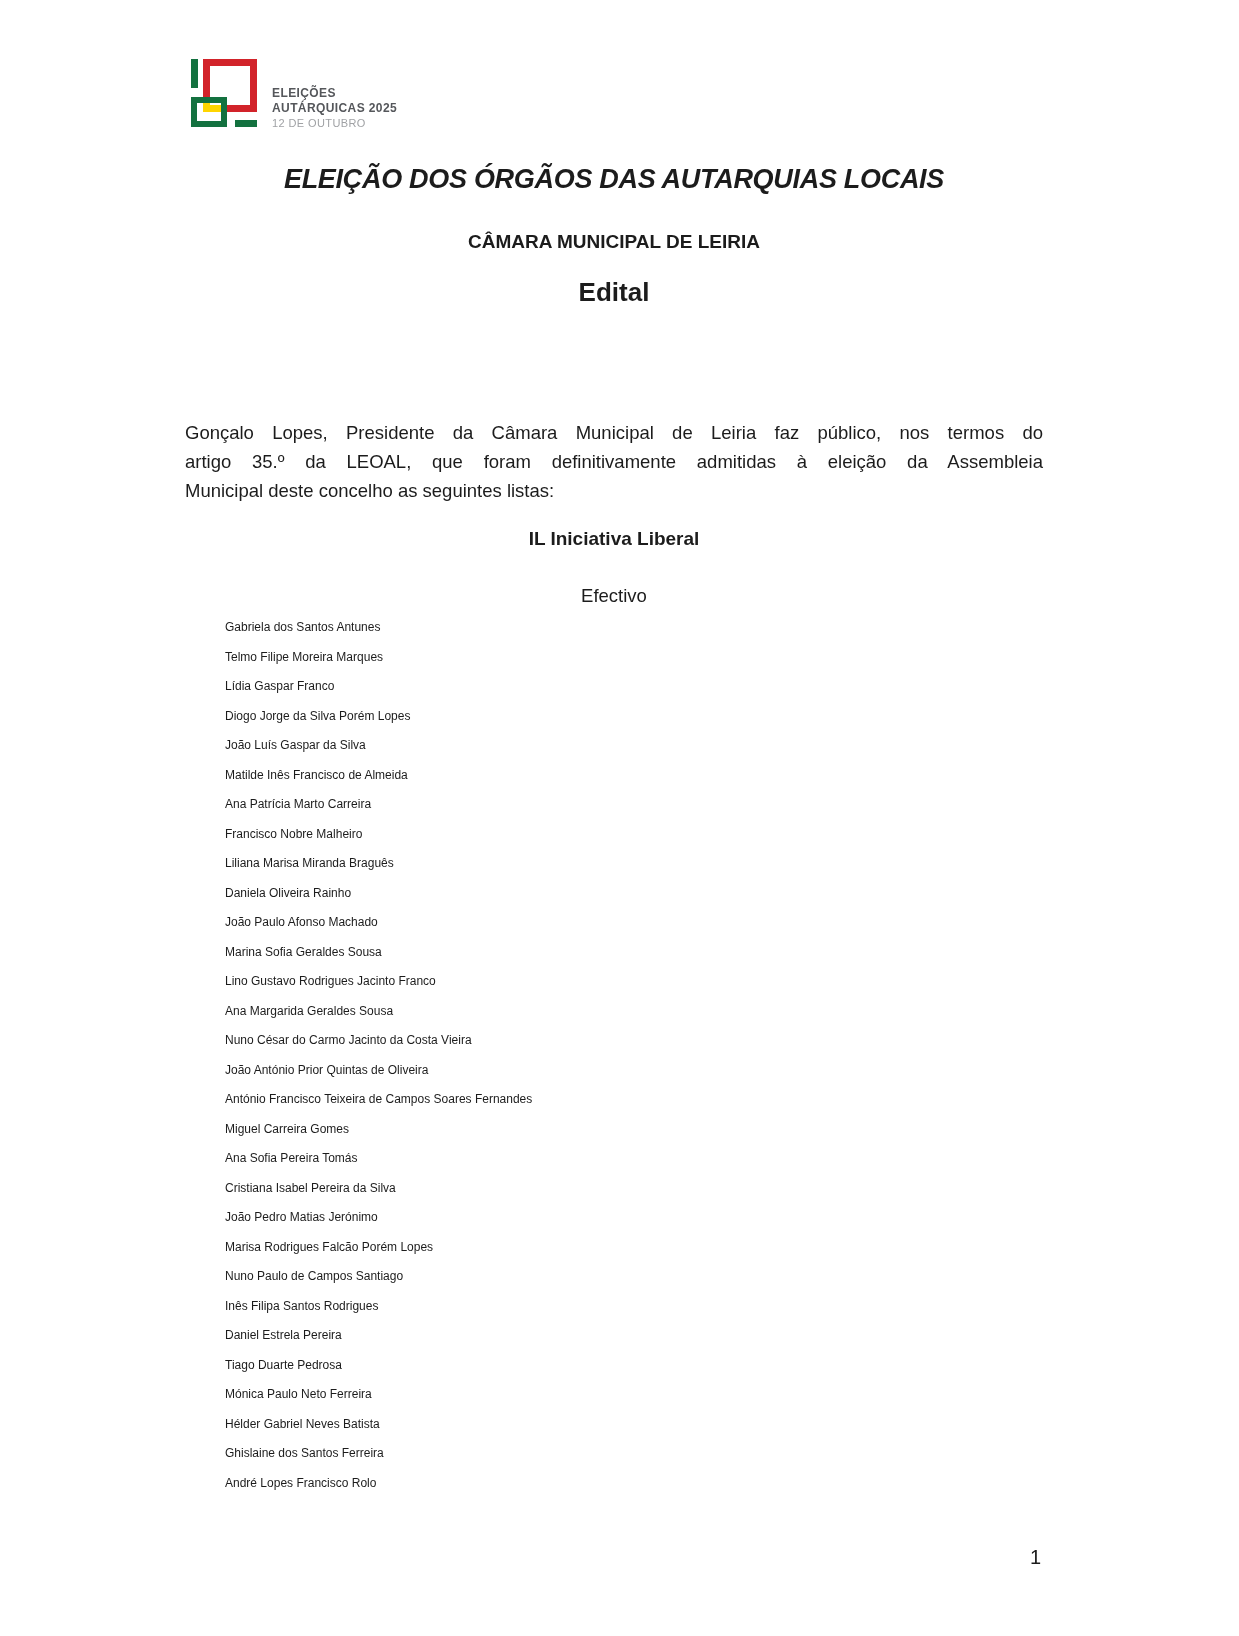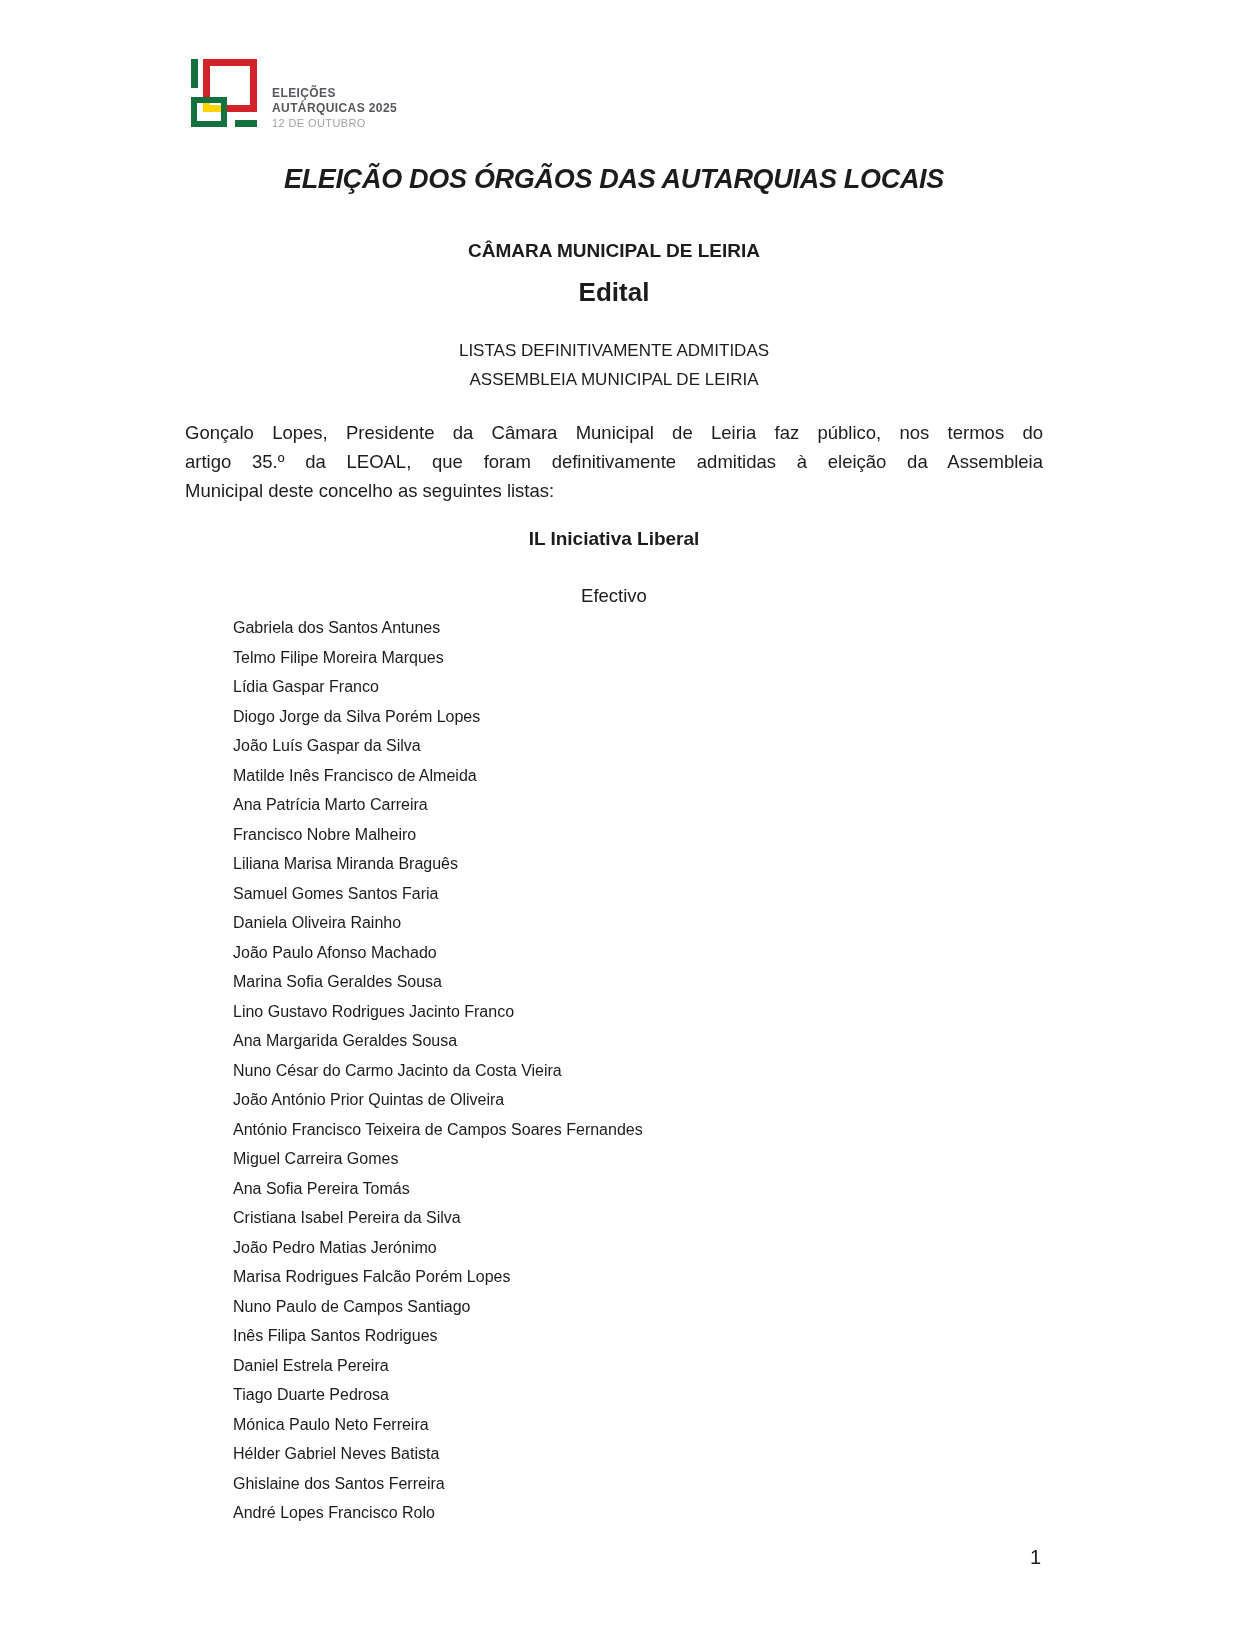--- a/index.html
+++ b/index.html
@@ -33,21 +33,21 @@
 
   
   .content-col { position: absolute; left: 185px; width: 858px; }
 
   .main-title {
     top: 164px; text-align: center;
     font-size: 27px; font-weight: bold; font-style: italic;
     letter-spacing: -0.3px; white-space: nowrap;
   }
   .org-title {
-    top: 240px; text-align: center;
+    top: 231px; text-align: center;
     font-size: 19px; font-weight: bold;
   }
   .doc-type {
     top: 277px; text-align: center;
     font-size: 26px; font-weight: bold;
   }
   .subheading {
     top: 336px; text-align: center;
     font-size: 17px; line-height: 29px;
   }
@@ -60,22 +60,22 @@
 
   .list-header {
     top: 528px; text-align: center;
     font-size: 19px; font-weight: bold;
   }
   .section-label {
     top: 585px; text-align: center;
     font-size: 18.5px;
   }
   .candidates {
-    position: absolute; left: 233px; top: 613px;
-    font-size: 16px; line-height: 29.5px;
+    position: absolute; left: 225px; top: 613px;
+    font-size: 12px; line-height: 29.5px;
   }
   .page-number {
     position: absolute; left: 1030px; top: 1546px;
     font-size: 20px;
   }
 </style>
 </head>
 <body>
 
 <div class="page">
@@ -93,25 +93,20 @@
       <div class="l1">ELEIÇÕES</div>
       <div class="l2">AUTÁRQUICAS 2025</div>
       <div class="l3">12 DE OUTUBRO</div>
     </div>
   </div>
 
   <div class="content-col main-title">ELEIÇÃO DOS ÓRGÃOS DAS AUTARQUIAS LOCAIS</div>
   <div class="content-col org-title">CÂMARA MUNICIPAL DE LEIRIA</div>
   <div class="content-col doc-type">Edital</div>
 
-  <div class="content-col subheading">
-
-  <div class="subheading-line">LISTAS DEFINITIVAMENTE ADMITIDAS</div>
-      <div class="subheading-line">ASSEMBLEIA MUNICIPAL DE LEIRIA</div>
-    </div>
 
   <div class="content-col intro">
 
   <div class="intro-line">Gonçalo Lopes, Presidente da Câmara Municipal de Leiria faz público, nos termos do</div>
       <div class="intro-line">artigo 35.º da LEOAL, que foram definitivamente admitidas à eleição da Assembleia</div>
       <div class="intro-line">Municipal deste concelho as seguintes listas:</div>
     </div>
 
   <div class="content-col list-header">IL Iniciativa Liberal</div>
   <div class="content-col section-label">Efectivo</div>
@@ -120,21 +115,20 @@
 
   <div class="candidate">Gabriela dos Santos Antunes</div>
       <div class="candidate">Telmo Filipe Moreira Marques</div>
       <div class="candidate">Lídia Gaspar Franco</div>
       <div class="candidate">Diogo Jorge da Silva Porém Lopes</div>
       <div class="candidate">João Luís Gaspar da Silva</div>
       <div class="candidate">Matilde Inês Francisco de Almeida</div>
       <div class="candidate">Ana Patrícia Marto Carreira</div>
       <div class="candidate">Francisco Nobre Malheiro</div>
       <div class="candidate">Liliana Marisa Miranda Braguês</div>
-      <div class="candidate">Samuel Gomes Santos Faria</div>
       <div class="candidate">Daniela Oliveira Rainho</div>
       <div class="candidate">João Paulo Afonso Machado</div>
       <div class="candidate">Marina Sofia Geraldes Sousa</div>
       <div class="candidate">Lino Gustavo Rodrigues Jacinto Franco</div>
       <div class="candidate">Ana Margarida Geraldes Sousa</div>
       <div class="candidate">Nuno César do Carmo Jacinto da Costa Vieira</div>
       <div class="candidate">João António Prior Quintas de Oliveira</div>
       <div class="candidate">António Francisco Teixeira de Campos Soares Fernandes</div>
       <div class="candidate">Miguel Carreira Gomes</div>
       <div class="candidate">Ana Sofia Pereira Tomás</div>

